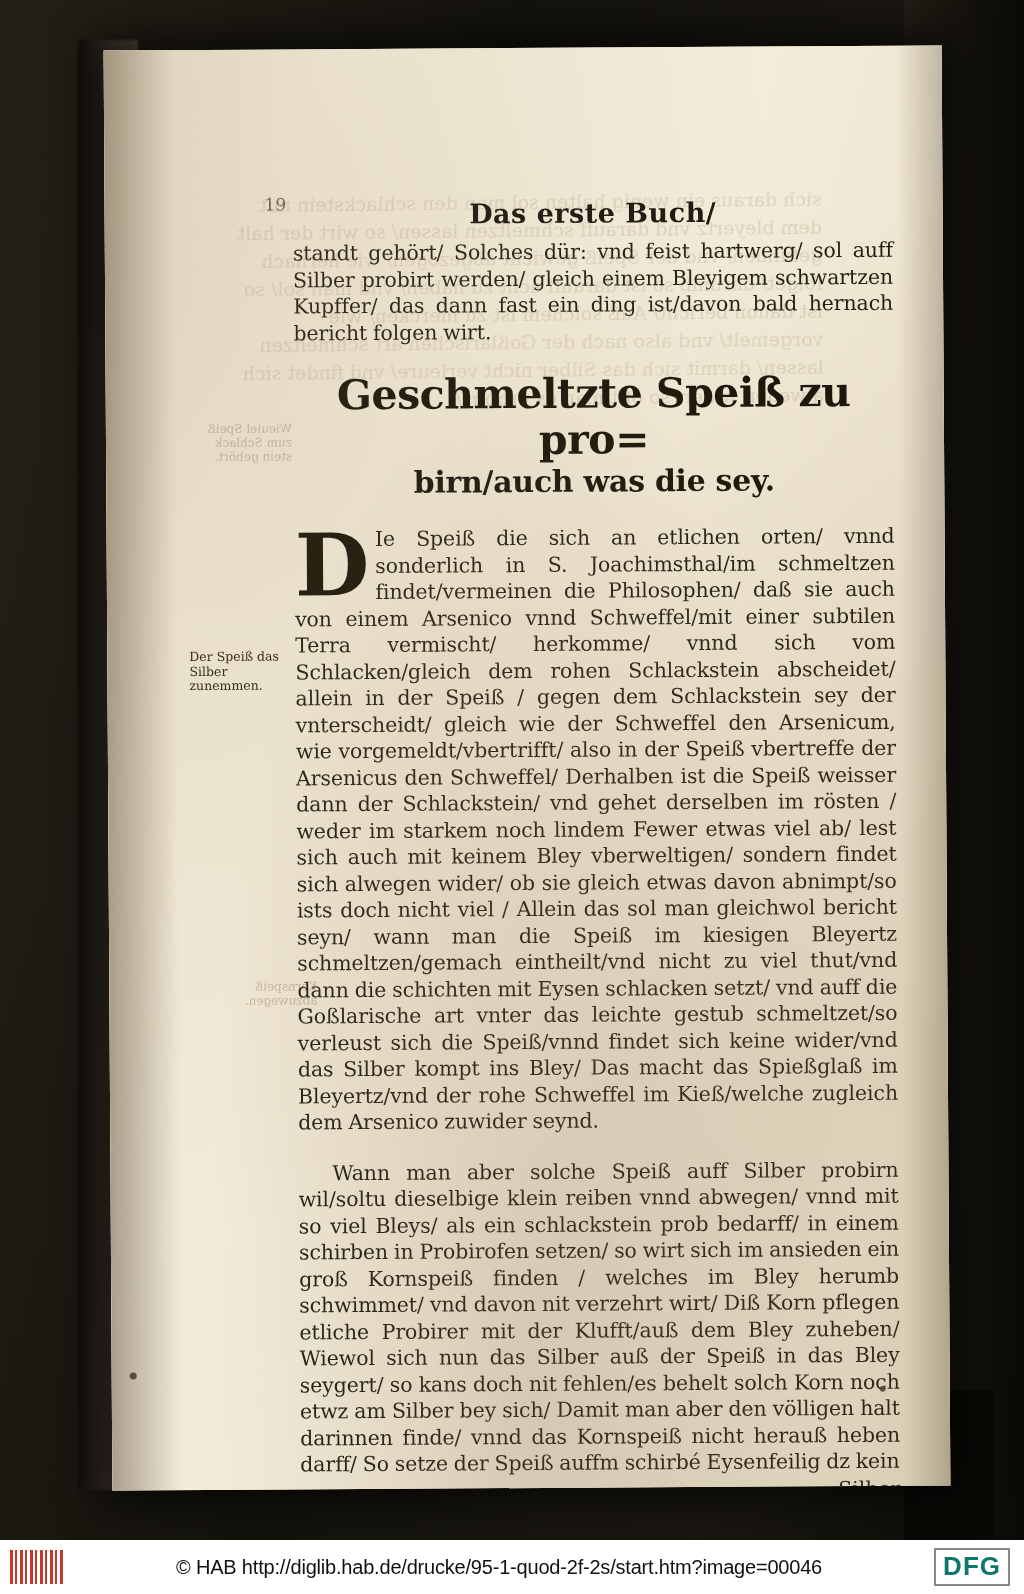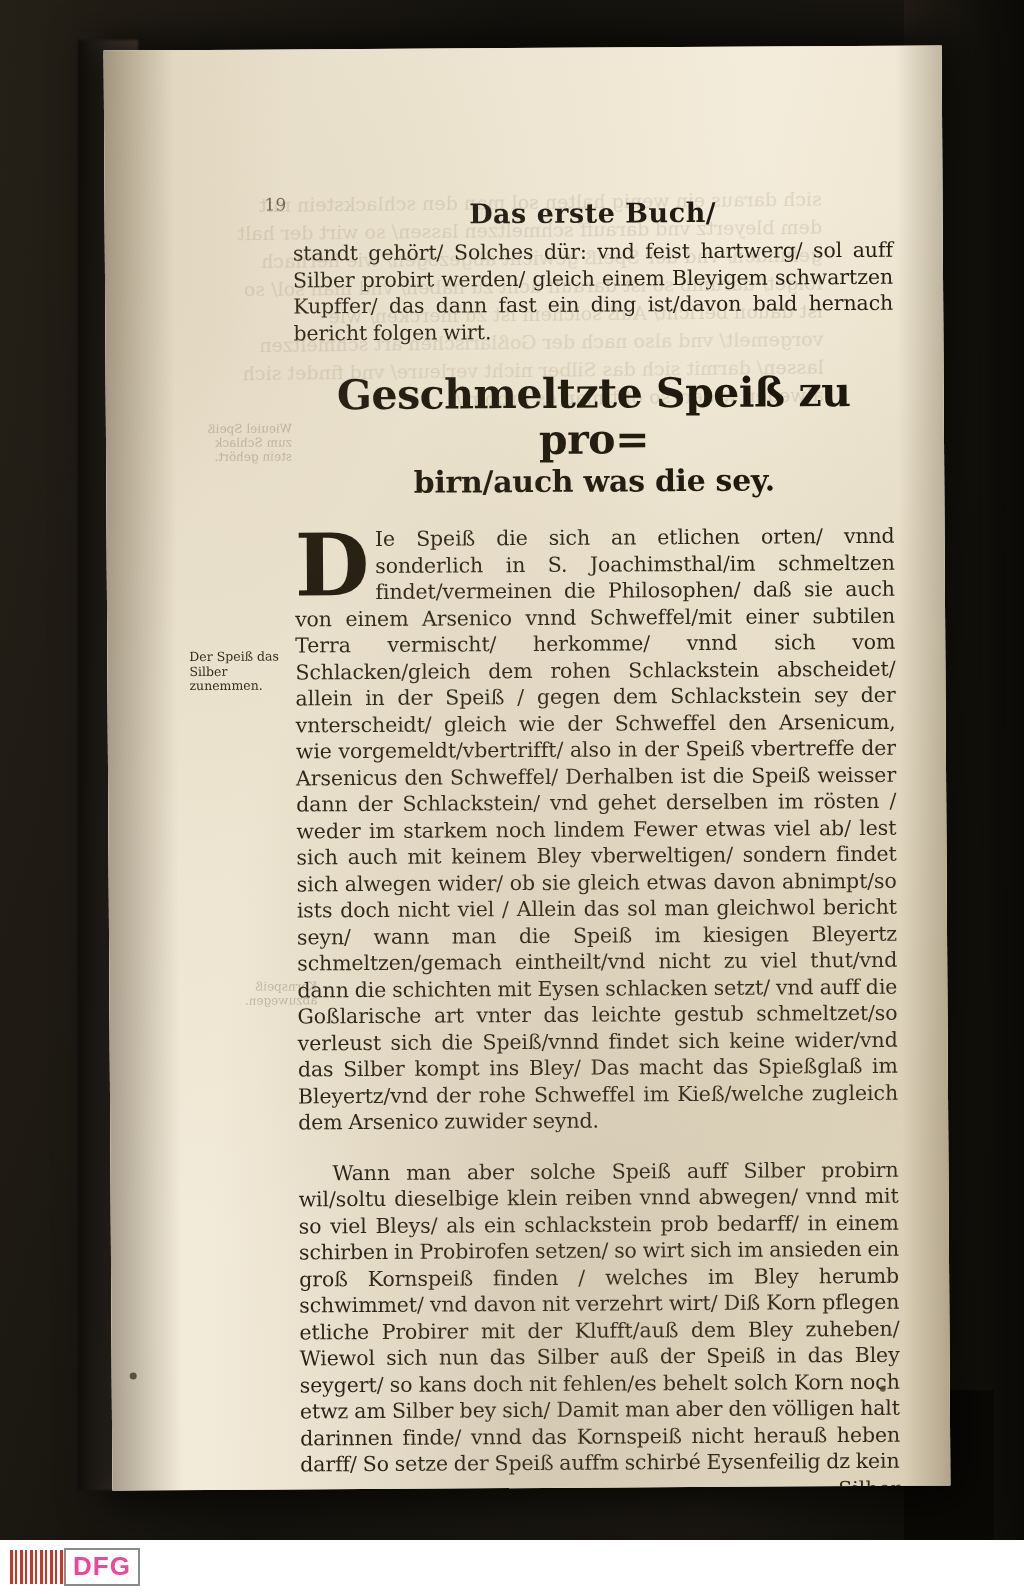--- a/index.html
+++ b/index.html
@@ -244,21 +244,21 @@
     font-family: "Liberation Sans", sans-serif;
     font-size: 20px;
     color: #111;
     letter-spacing: -0.2px;
   }
   .dfg {
     margin-right: 14px;
     font-family: "Liberation Sans", sans-serif;
     font-weight: bold;
     font-size: 26px;
-    color: #ec4899;
+    color: #0f766e;
     border: 2px solid #8a8a8a;
     padding: 1px 7px 2px 7px;
     letter-spacing: 1px;
   }
 </style>
 </head>
 <body>
 
 <div class="backdrop"></div>
 <div class="gutter"></div>
@@ -307,14 +307,15 @@
 
     <div class="catchword">Silber</div>
   </div>
 
   <div class="speck" style="left:18px; top:1322px; width:7px; height:7px;"></div>
   <div class="speck" style="left:768px; top:1340px; width:6px; height:6px;"></div>
 </div>
 
 <div class="bottombar">
   <div class="barcode"></div>
+  <div class="credit">© HAB http://diglib.hab.de/drucke/95-1-quod-2f-2s/start.htm?image=00046</div>
   <div class="dfg">DFG</div>
 </div>
 
 </body></html>

